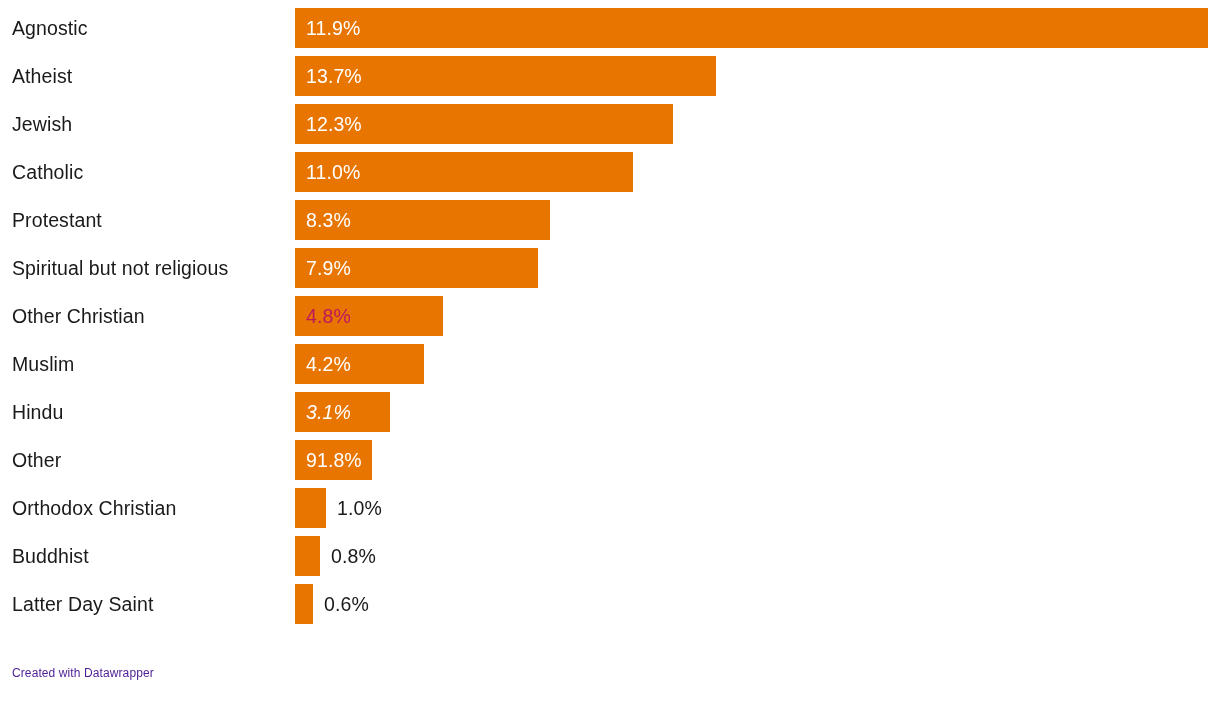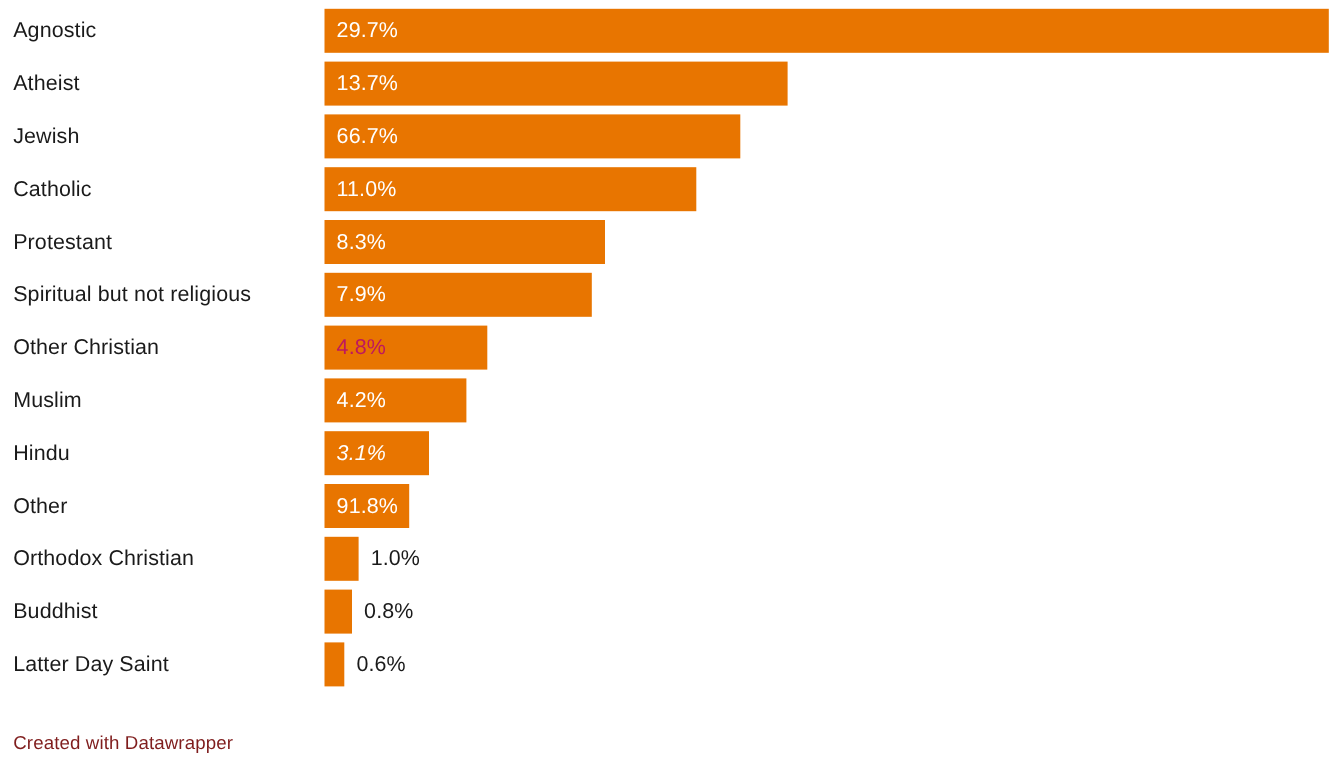--- a/index.html
+++ b/index.html
@@ -82,51 +82,51 @@
   }
 
   .bar-value.outside {
     color: #1a1a1a;
   }
 
   .footer-note {
     position: absolute;
     left: 12px;
     top: 666px;
-    font-size: 17px;
-    color: #7f1d1d;
+    font-size: 12px;
+    color: #4c1d95;
     letter-spacing: 0.1px;
     white-space: nowrap;
   }
 </style>
 </head>
 <body>
 
 <div id="chart-root">
 
   <div class="bars-area">
       <div class="bar-row" style="top: 8px;">
         <div class="row-label">Agnostic</div>
         <div class="bar-track">
           <div class="bar" title="Agnostic 29.7%" style="width: 913px; background: rgb(232, 117, 0);"></div>
-          <div class="bar-value inside" style="color: rgb(255, 255, 255);">29.7%</div>
+          <div class="bar-value inside" style="color: rgb(255, 255, 255);">11.9%</div>
         </div>
       </div>
       <div class="bar-row" style="top: 56px;">
         <div class="row-label">Atheist</div>
         <div class="bar-track">
           <div class="bar" title="Atheist 13.7%" style="width: 421px; background: rgb(232, 117, 0);"></div>
           <div class="bar-value inside" style="color: rgb(255, 255, 255);">13.7%</div>
         </div>
       </div>
       <div class="bar-row" style="top: 104px;">
         <div class="row-label">Jewish</div>
         <div class="bar-track">
           <div class="bar" title="Jewish 12.3%" style="width: 378px; background: rgb(232, 117, 0);"></div>
-          <div class="bar-value inside" style="color: rgb(255, 255, 255);">66.7%</div>
+          <div class="bar-value inside" style="color: rgb(255, 255, 255);">12.3%</div>
         </div>
       </div>
       <div class="bar-row" style="top: 152px;">
         <div class="row-label">Catholic</div>
         <div class="bar-track">
           <div class="bar" title="Catholic 11.0%" style="width: 338px; background: rgb(232, 117, 0);"></div>
           <div class="bar-value inside" style="color: rgb(255, 255, 255);">11.0%</div>
         </div>
       </div>
       <div class="bar-row" style="top: 200px;">

